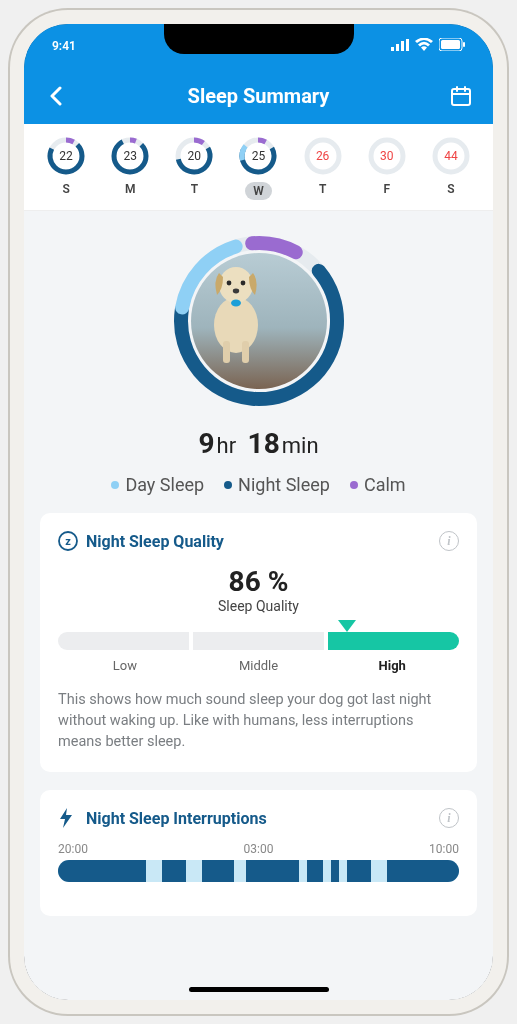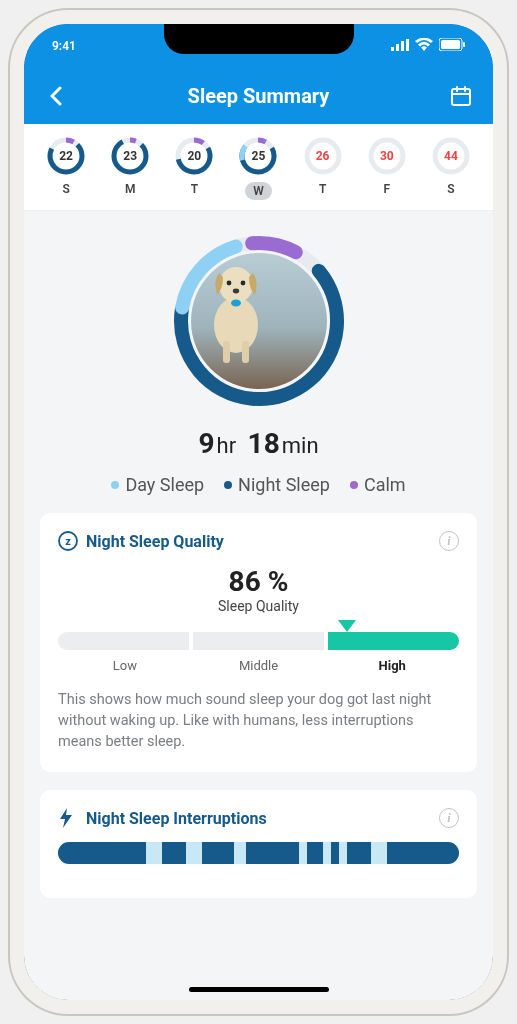--- a/index.html
+++ b/index.html
@@ -69,21 +69,21 @@
     gap: 6px;
     position: relative;
   }
   .day-ring {
     width: 40px; height: 40px;
     position: relative;
     border-radius: 50%;
     display: flex; align-items: center; justify-content: center;
   }
   .day-ring svg { position: absolute; top: 0; left: 0; }
-  .day-num { font-size: 12px; font-weight: 700; color: #333; z-index: 1; }
+  .day-num { font-size: 12px; font-weight: 400; color: #333; z-index: 1; }
   .day-num.faded { color: #ef4444; }
   .day-label { font-size: 12px; font-weight: 600; color: #444; }
   .day-selected {
     background: #d0d4d8;
     border-radius: 12px;
     padding: 2px 8px;
   }
   .content {
     background: #f3f5f7;
     height: calc(100% - 44px - 56px - 78px);
@@ -445,20 +445,25 @@
         <div class="card-title">
           <span class="card-title-icon">
             <svg width="16" height="20" viewBox="0 0 16 20">
                 <path d="M9 0 L2 11 L7 11 L5 20 L14 7 L8 7 Z" fill="#155a8a"></path>
               </svg>
           </span>
           <span>Night Sleep Interruptions</span>
         </div>
         <div class="info-icon">i</div>
       </div>
+      <div class="timeline-labels">
+        <span>20:00</span>
+        <span>03:00</span>
+        <span>10:00</span>
+      </div>
       <div class="timeline" id="timeline">
           <div class="tl-seg" style="left: 0%; width: 22%;"></div>
           <div class="tl-seg" style="left: 26%; width: 6%;"></div>
           <div class="tl-seg" style="left: 36%; width: 8%;"></div>
           <div class="tl-seg" style="left: 47%; width: 13%;"></div>
           <div class="tl-seg" style="left: 62%; width: 4%;"></div>
           <div class="tl-seg" style="left: 68%; width: 2%;"></div>
           <div class="tl-seg" style="left: 72%; width: 6%;"></div>
           <div class="tl-seg" style="left: 82%; width: 18%;"></div>
         </div>

